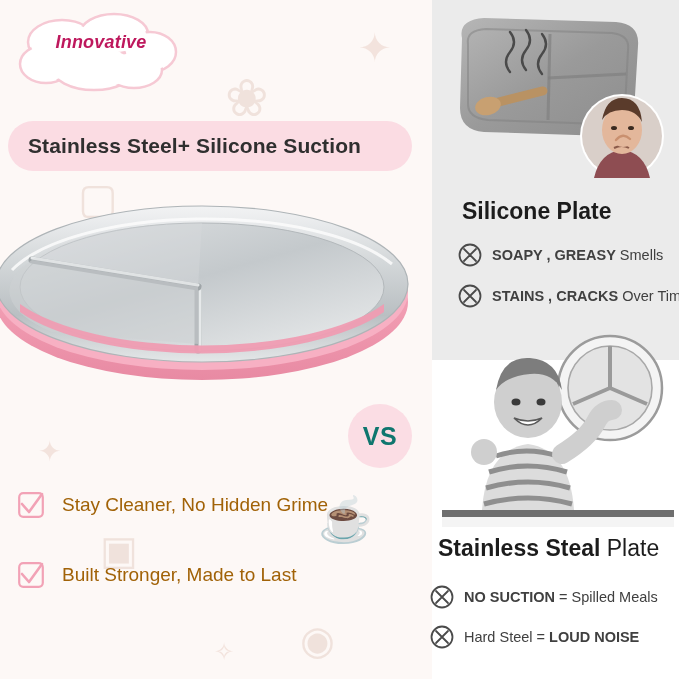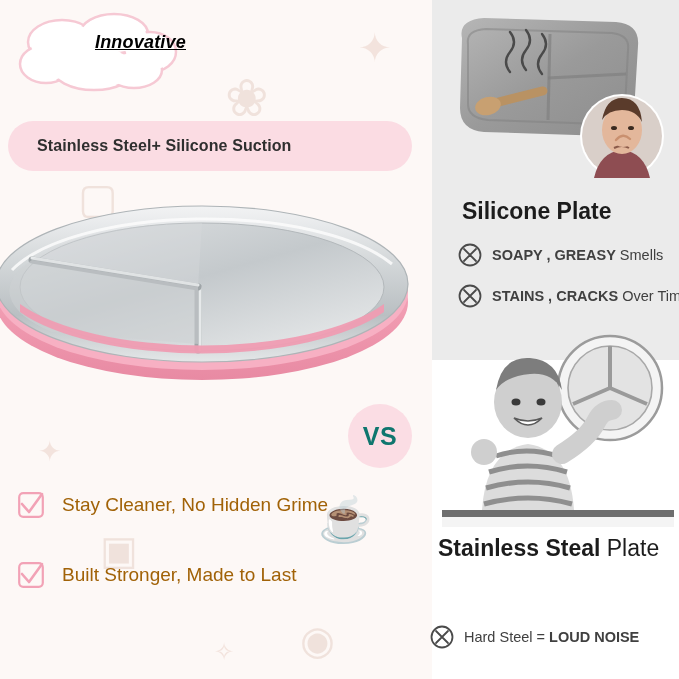--- a/index.html
+++ b/index.html
@@ -50,43 +50,42 @@
   #cloud-badge {
     position: absolute;
     left: 16px; top: 12px;
     width: 170px; height: 84px;
   }
   #cloud-badge svg { position: absolute; left: 0; top: 0; }
   #cloud-text {
     position: absolute;
     left: 0; top: 20px;
     width: 170px;
-    text-align: right;
+    text-align: center;
     font-style: italic;
     font-weight: bold;
     font-size: 18px;
-    color: #000000;
+    color: #be185d;
     line-height: 1.15;
     letter-spacing: 0.2px;
-    text-decoration: underline;
   }
 
   
   #banner {
     position: absolute;
     left: 8px; top: 121px;
     width: 404px; height: 50px;
     background: #fbdce3;
     border-radius: 26px;
     display: flex;
     align-items: center;
   }
   #banner-text {
-    margin-left: 29px;
-    font-size: 16px;
+    margin-left: 20px;
+    font-size: 21px;
     font-weight: bold;
     color: #2f2f2f;
     letter-spacing: 0.1px;
     white-space: nowrap;
   }
 
   
   #plate-wrap {
     position: absolute;
     left: -8px; top: 192px;
@@ -418,20 +417,31 @@
 
           <rect x="0" y="178" width="232" height="7" fill="#6e6e6e"></rect>
           <rect x="0" y="185" width="232" height="10" fill="#f4f4f4"></rect>
         </svg>
       </div>
 
       <div class="section-title" style="left:6px; top:175px;">
         <span class="bold">Stainless Steal</span><span> Plate</span>
       </div>
 
+      <div class="neg-row" style="left:-2px; top:225px;">
+        <span class="x-circle">
+          <svg width="24" height="24" viewBox="0 0 24 24">
+            <circle cx="12" cy="12" r="10.5" fill="none" stroke="#4a4a4a" stroke-width="1.8"></circle>
+            <path d="M 6 6 L 18 18 M 18 6 L 6 18" stroke="#4a4a4a" stroke-width="1.8" stroke-linecap="round"></path>
+          </svg>
+        </span>
+        <span class="neg-text">
+          <span class="bold">NO SUCTION</span><span> = Spilled Meals</span>
+        </span>
+      </div>
 
       <div class="neg-row" style="left:-2px; top:265px;">
         <span class="x-circle">
           <svg width="24" height="24" viewBox="0 0 24 24">
             <circle cx="12" cy="12" r="10.5" fill="none" stroke="#4a4a4a" stroke-width="1.8"></circle>
             <path d="M 6 6 L 18 18 M 18 6 L 6 18" stroke="#4a4a4a" stroke-width="1.8" stroke-linecap="round"></path>
           </svg>
         </span>
         <span class="neg-text">
           <span>Hard Steel = </span><span class="bold">LOUD NOISE</span>

